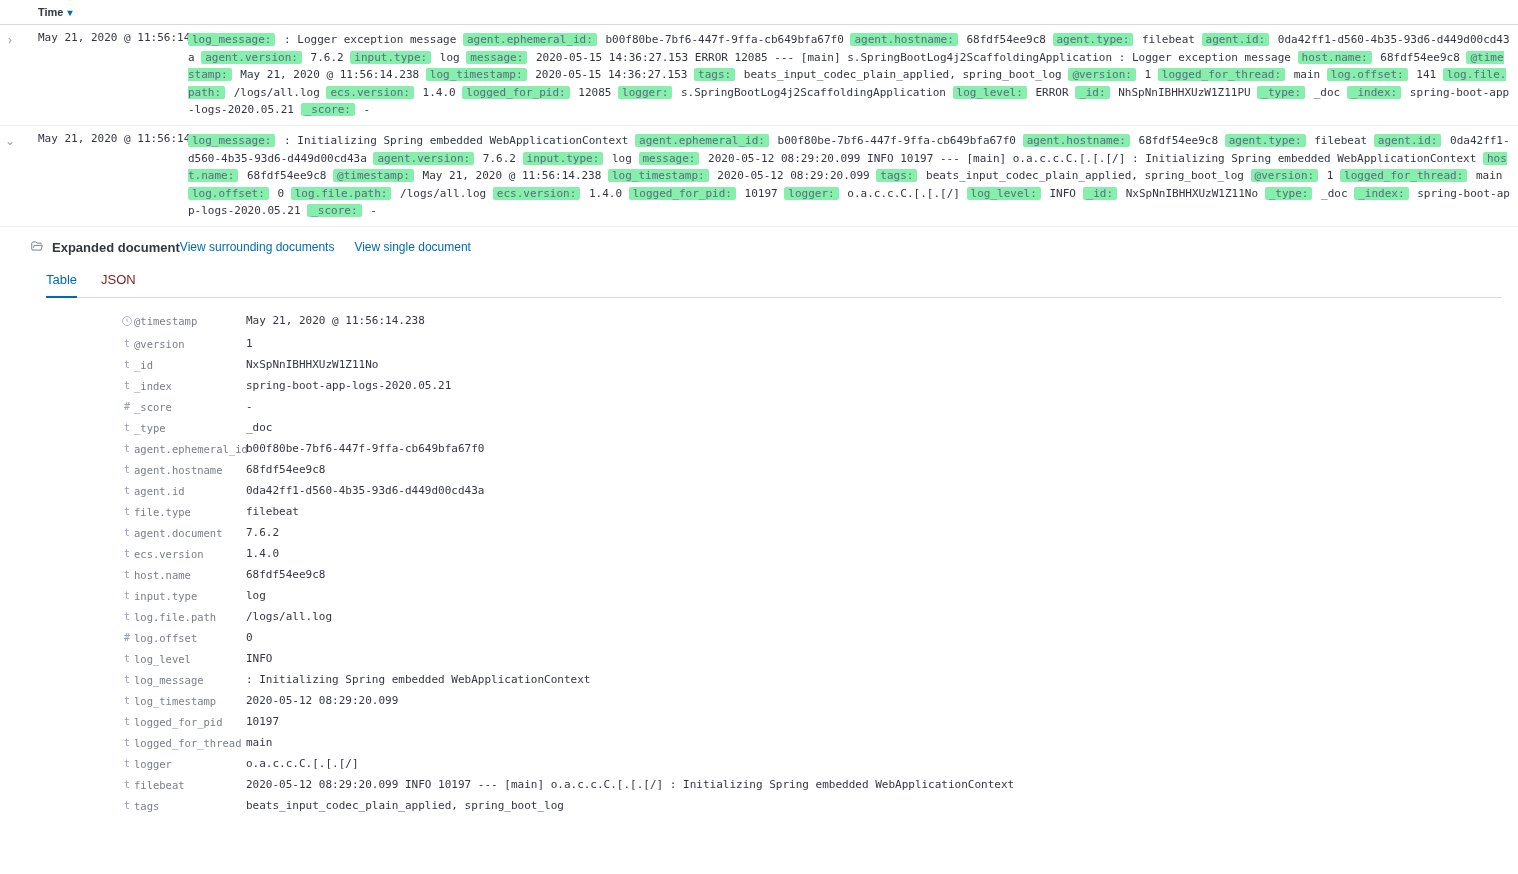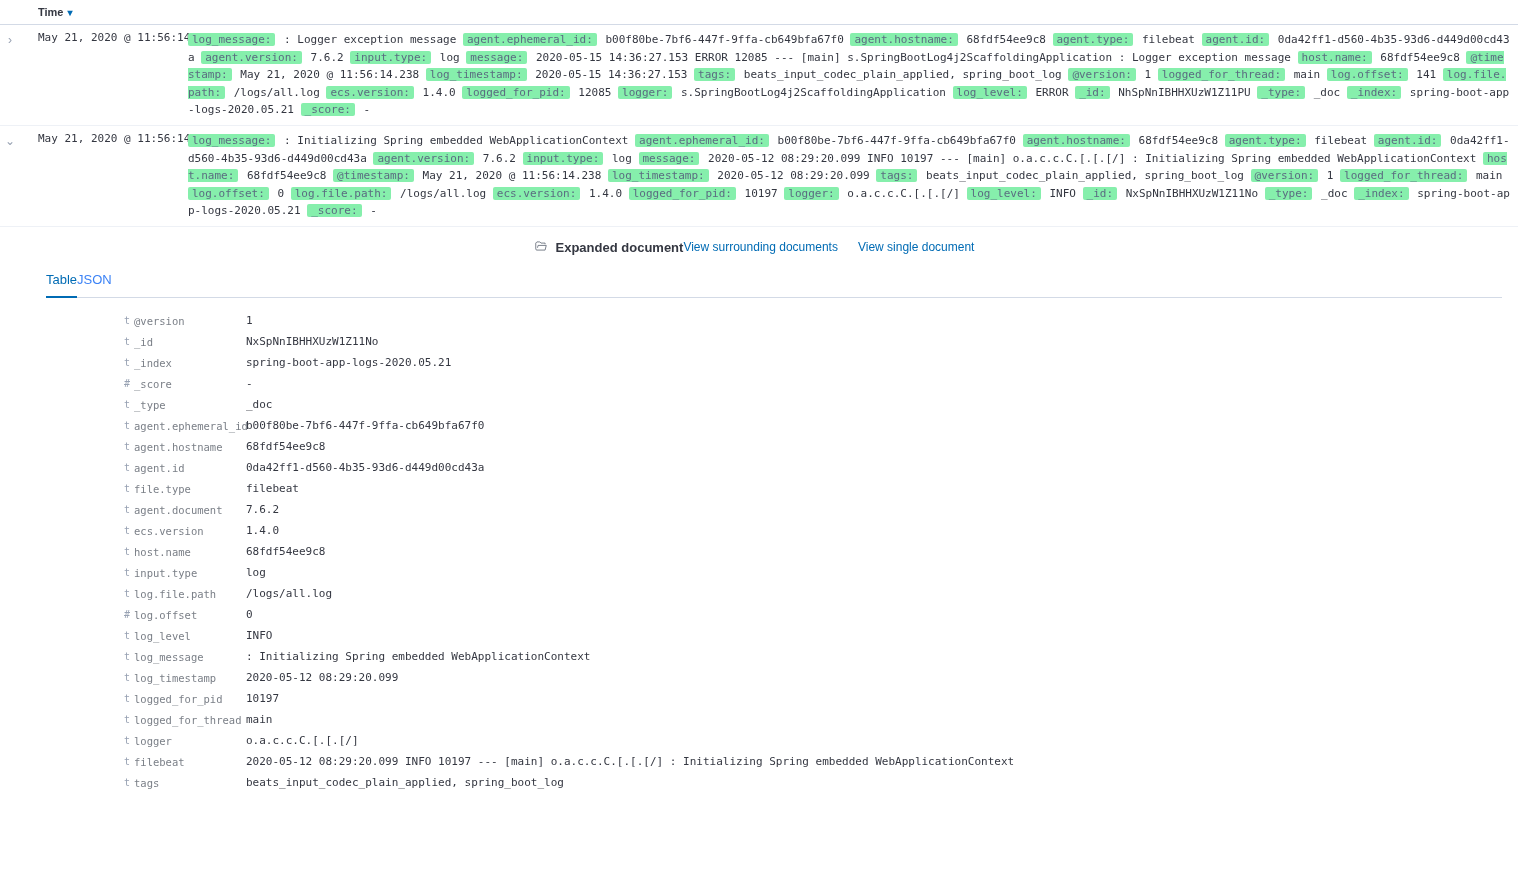--- a/index.html
+++ b/index.html
@@ -49,33 +49,33 @@
   padding: 0 4px;
   border-radius: 2px;
   margin-right: 2px;
 }
 .expanded-section {
   padding: 12px 0 0 30px;
 }
 .expanded-header {
   display: flex;
   align-items: center;
-  justify-content: center;
+  justify-content: flex-start;
   padding-right: 40px;
   margin-bottom: 8px;
 }
 .exp-title-wrap { display:flex; align-items:center; gap:8px;}
 .exp-title { font-weight: 700; font-size: 13px; }
 .folder-icon svg { width:14px; height:14px; stroke:#69707d; fill:none; }
 .links { display:flex; gap:20px; }
 .link { color:#006bb4; font-size:12px; cursor:pointer; }
 .tabs {
-  display: flex; border-bottom:1px solid #d3dae6; margin: 8px 16px 0 16px;
-}
-.tab { padding: 8px 0 10px 0; font-size:13px; color:#3b82f6; cursor:pointer; position:relative;}
+  display: flex; gap: 24px; border-bottom:1px solid #d3dae6; margin: 8px 16px 0 16px;
+}
+.tab { padding: 8px 0 10px 0; font-size:13px; color:#7f1d1d; cursor:pointer; position:relative;}
 .tab.active { color:#006bb4; }
 .tab.active::after { content:""; position:absolute; left:0; right:0; bottom:-1px; height:2px; background:#006bb4;}
 .fields-table {
   padding: 12px 0 0 90px;
 }
 .field-row { display:flex; align-items:flex-start; padding: 4px 0; }
 .field-type { width:14px; font-family:Menlo,monospace; font-size:10px; color:#98a2b3; text-align:center; padding-top:1px;}
 .field-key {
   width: 106px; font-family:Menlo,monospace; font-size:10.5px; color:#7a7f87;
   padding-top:1px;
@@ -129,20 +129,28 @@
       </div>
     </div>
 
     <div class="tabs">
       <div class="tab active">Table</div>
       <div class="tab">JSON</div>
     </div>
 
     <div class="fields-table" id="fields">
         <div class="field-row">
+          <div class="field-type"><span class="clock-icon"><svg viewBox="0 0 24 24">
+                <circle cx="12" cy="12" r="9" stroke-width="1.5"></circle>
+                <path d="M12 7v5l3 2" stroke-width="1.5"></path>
+              </svg></span></div>
+          <div class="field-key">@timestamp</div>
+          <div class="field-val">May 21, 2020 @ 11:56:14.238</div>
+        </div>
+        <div class="field-row">
           <div class="field-type">t</div>
           <div class="field-key">@version</div>
           <div class="field-val">1</div>
         </div>
         <div class="field-row">
           <div class="field-type">t</div>
           <div class="field-key">_id</div>
           <div class="field-val">NxSpNnIBHHXUzW1Z11No</div>
         </div>
         <div class="field-row">

